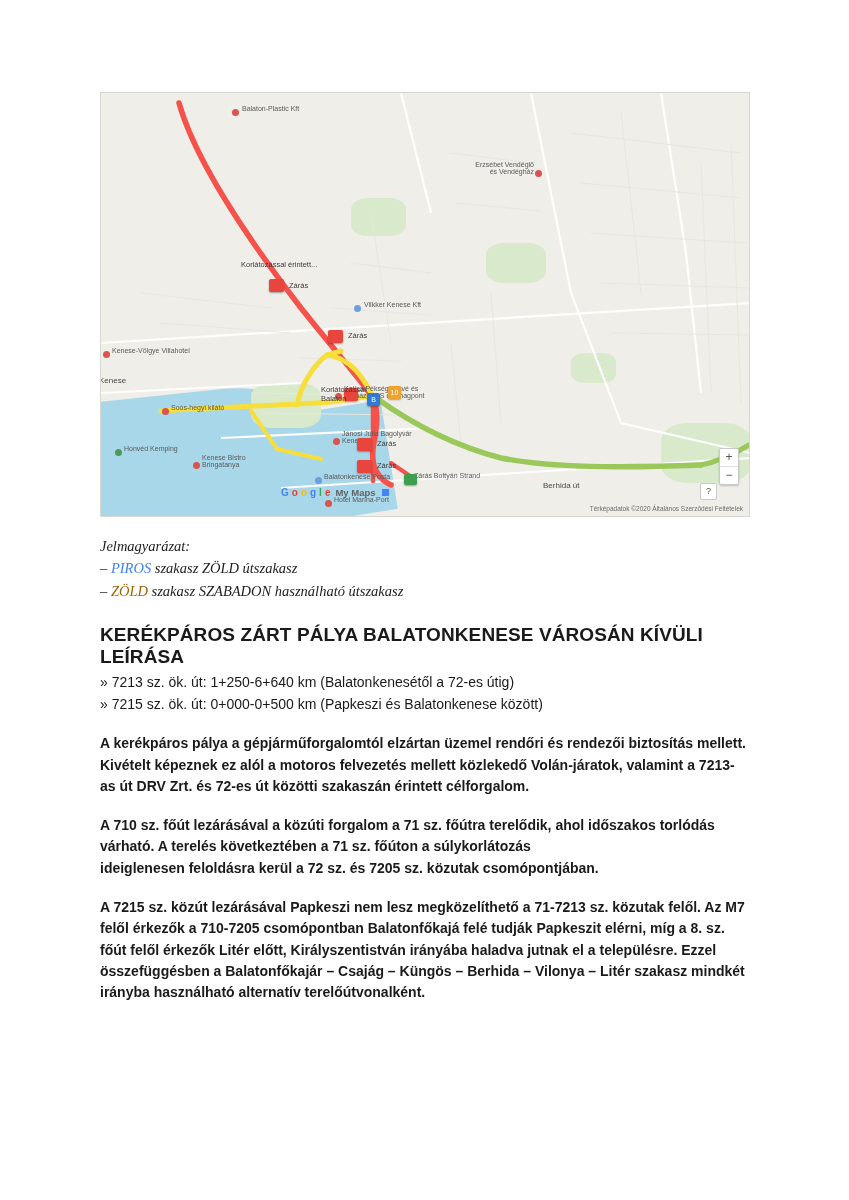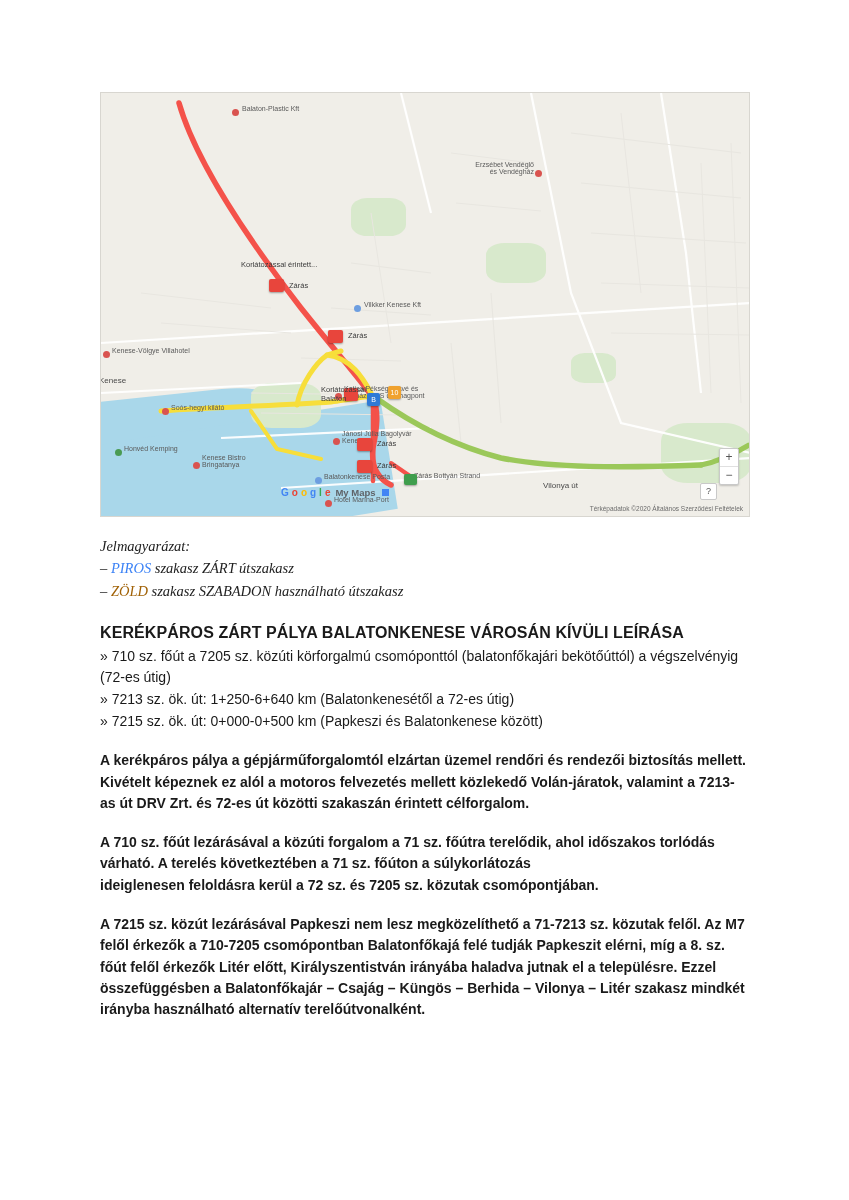--- a/index.html
+++ b/index.html
@@ -180,21 +180,21 @@
     font-style: italic;
     font-size: 14.5px;
     line-height: 1.55;
     color: #222;
   }
   .legend .red { color: #3b82f6; font-style: italic; }
   .legend .yellow { color: #f3d62a; font-style: italic; }
   .legend .green { color: #a16207; font-style: italic; }
 
   h2.section-title {
-    font-size: 16px;
+    font-size: 19px;
     font-weight: bold;
     margin: 22px 0 4px 0;
     letter-spacing: .1px;
   }
   .bullets {
     font-size: 14px;
     line-height: 1.5;
     margin: 0;
   }
   .bullets p { margin: 0 0 1px 0; }
@@ -303,21 +303,21 @@
 
       <div class="poi-dot" style="left:214px;top:384px;"></div>
       <div class="poi" style="left:223px;top:380px;">Balatonkenese Posta</div>
 
       <div class="poi-dot green" style="left:304px;top:383px;"></div>
       <div class="poi" style="left:313px;top:379px;">Zárás Bottyán Strand</div>
 
       <div class="poi-dot red" style="left:224px;top:407px;"></div>
       <div class="poi" style="left:233px;top:403px;">Hotel Marina-Port</div>
 
-      <div class="poi" style="left:442px;top:388px;font-size:8px;color:#4a4a4a;">Vilonya út</div>
+      <div class="poi" style="left:442px;top:388px;font-size:8px;color:#4a4a4a;">Berhida út</div>
       <div class="poi" style="left:-2px;top:283px;font-size:8px;color:#4a4a4a;">Kenese</div>
 
       <div class="marker" style="left:168px;top:186px;width:15px;"></div>
       <div class="marker-label" style="left:140px;top:167px;">Korlátozással érintett...</div>
       <div class="marker-label" style="left:188px;top:188px;">Zárás</div>
 
       <div class="marker" style="left:227px;top:237px;width:15px;"></div>
       <div class="marker-label" style="left:247px;top:238px;">Zárás</div>
 
       <div class="marker" style="left:243px;top:295px;width:14px;"></div>
@@ -353,33 +353,32 @@
         <div>−</div>
       </div>
       <div class="help-btn">?</div>
     </div>
 
     <div class="legend">
       <div>Jelmagyarázat:</div>
       <div>
         <span>–</span>
         <span class="red">PIROS</span>
-        <span>szakasz ZÁRT útszakasz</span>
+        <span>szakasz ZÖLD útszakasz</span>
       </div>
       <div>
         <span>–</span>
         <span class="green">ZÖLD</span>
         <span>szakasz SZABADON használható útszakasz</span>
       </div>
     </div>
 
     <h2 class="section-title">KERÉKPÁROS ZÁRT PÁLYA BALATONKENESE VÁROSÁN KÍVÜLI LEÍRÁSA</h2>
 
     <div class="bullets">
-      <p>» 710 sz. főút a 7205 sz. közúti körforgalmú csomóponttól (balatonfőkajári bekötőúttól) a végszelvényig (72-es útig)</p>
       <p>» 7213 sz. ök. út: 1+250-6+640 km (Balatonkenesétől a 72-es útig)</p>
       <p>» 7215 sz. ök. út: 0+000-0+500 km (Papkeszi és Balatonkenese között)</p>
     </div>
 
     <p class="para">A kerékpáros pálya a gépjárműforgalomtól elzártan üzemel rendőri és rendezői biztosítás mellett. Kivételt képeznek ez alól a motoros felvezetés mellett közlekedő Volán-járatok, valamint a 7213-as út DRV Zrt. és 72-es út közötti szakaszán érintett célforgalom.</p>
     <p class="para" style="white-space:pre-line;">A 710 sz. főút lezárásával a közúti forgalom a 71 sz. főútra terelődik, ahol időszakos torlódás várható. A terelés következtében a 71 sz. főúton a súlykorlátozás
 ideiglenesen feloldásra kerül a 72 sz. és 7205 sz. közutak csomópontjában.</p>
     <p class="para">A 7215 sz. közút lezárásával Papkeszi nem lesz megközelíthető a 71-7213 sz. közutak felől. Az M7 felől érkezők a 710-7205 csomópontban Balatonfőkajá felé tudják Papkeszit  elérni, míg a 8. sz. főút felől érkezők Litér előtt, Királyszentistván irányába haladva jutnak el a településre. Ezzel összefüggésben a Balatonfőkajár – Csajág – Küngös – Berhida – Vilonya – Litér szakasz mindkét irányba használható alternatív terelőútvonalként.</p>
 
   </div>

